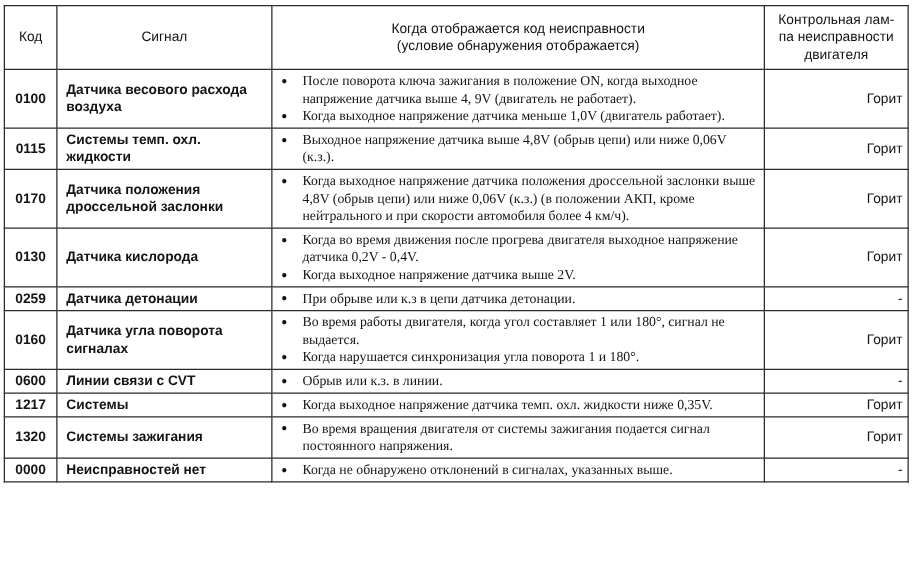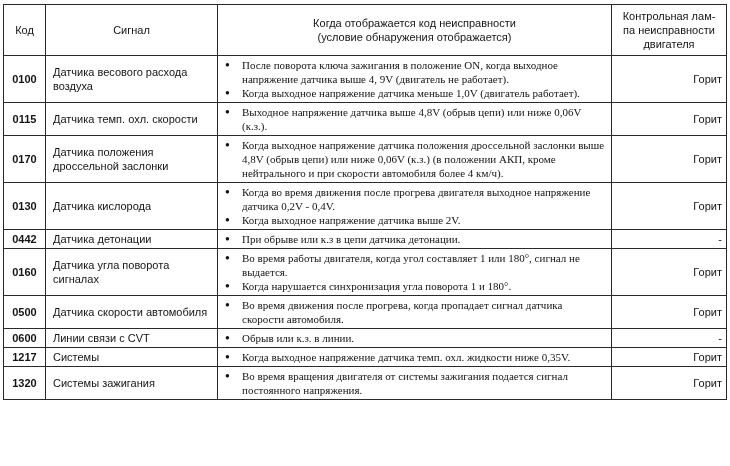--- a/index.html
+++ b/index.html
@@ -47,20 +47,21 @@
   }
   td.code {
     text-align: center;
     vertical-align: middle;
     font-weight: bold;
   }
   td.signal {
     text-align: left;
     vertical-align: middle;
     padding-left: 7px;
+    font-weight: bold;
   }
   td.cond {
     text-align: left;
     vertical-align: middle;
     padding: 2px 5px 2px 4px;
   }
   td.lamp {
     text-align: right;
     vertical-align: middle;
   }
@@ -112,21 +113,21 @@
             </div>
             <div class="cond-line">
               <span class="bullet">●</span>
               <span class="cond-text">Когда выходное напряжение датчика меньше 1,0V (двигатель работает).</span>
             </div>
           </td>
     <td class="lamp">Горит</td>
   </tr>
         <tr>
     <td class="code">0115</td>
-    <td class="signal">Датчика темп. охл. скорости</td>
+    <td class="signal">Системы темп. охл. жидкости</td>
     <td class="cond">
             <div class="cond-line">
               <span class="bullet">●</span>
               <span class="cond-text">Выходное напряжение датчика выше 4,8V (обрыв цепи) или ниже 0,06V (к.з.).</span>
             </div>
           </td>
     <td class="lamp">Горит</td>
   </tr>
         <tr>
     <td class="code">0170</td>
@@ -148,21 +149,21 @@
               <span class="cond-text">Когда во время движения после прогрева двигателя выходное напряжение датчика 0,2V - 0,4V.</span>
             </div>
             <div class="cond-line">
               <span class="bullet">●</span>
               <span class="cond-text">Когда выходное напряжение датчика выше 2V.</span>
             </div>
           </td>
     <td class="lamp">Горит</td>
   </tr>
         <tr>
-    <td class="code">0442</td>
+    <td class="code">0259</td>
     <td class="signal">Датчика детонации</td>
     <td class="cond">
             <div class="cond-line">
               <span class="bullet">●</span>
               <span class="cond-text">При обрыве или к.з в цепи датчика детонации.</span>
             </div>
           </td>
     <td class="lamp">-</td>
   </tr>
         <tr>
@@ -174,31 +175,20 @@
               <span class="cond-text">Во время работы двигателя, когда угол составляет 1 или 180°, сигнал не выдается.</span>
             </div>
             <div class="cond-line">
               <span class="bullet">●</span>
               <span class="cond-text">Когда нарушается синхронизация угла поворота 1 и 180°.</span>
             </div>
           </td>
     <td class="lamp">Горит</td>
   </tr>
         <tr>
-    <td class="code">0500</td>
-    <td class="signal">Датчика скорости автомобиля</td>
-    <td class="cond">
-            <div class="cond-line">
-              <span class="bullet">●</span>
-              <span class="cond-text">Во время движения после прогрева, когда пропадает сигнал датчика скорости автомобиля.</span>
-            </div>
-          </td>
-    <td class="lamp">Горит</td>
-  </tr>
-        <tr>
     <td class="code">0600</td>
     <td class="signal">Линии связи с CVT</td>
     <td class="cond">
             <div class="cond-line">
               <span class="bullet">●</span>
               <span class="cond-text">Обрыв или к.з. в линии.</span>
             </div>
           </td>
     <td class="lamp">-</td>
   </tr>
@@ -216,16 +206,27 @@
         <tr>
     <td class="code">1320</td>
     <td class="signal">Системы зажигания</td>
     <td class="cond">
             <div class="cond-line">
               <span class="bullet">●</span>
               <span class="cond-text">Во время вращения двигателя от системы зажигания подается сигнал постоянного напряжения.</span>
             </div>
           </td>
     <td class="lamp">Горит</td>
+  </tr>
+        <tr>
+    <td class="code">0000</td>
+    <td class="signal">Неисправностей нет</td>
+    <td class="cond">
+            <div class="cond-line">
+              <span class="bullet">●</span>
+              <span class="cond-text">Когда не обнаружено отклонений в сигналах, указанных выше.</span>
+            </div>
+          </td>
+    <td class="lamp">-</td>
   </tr>
       </tbody>
   </table>
 </div>
 
 </body></html>

